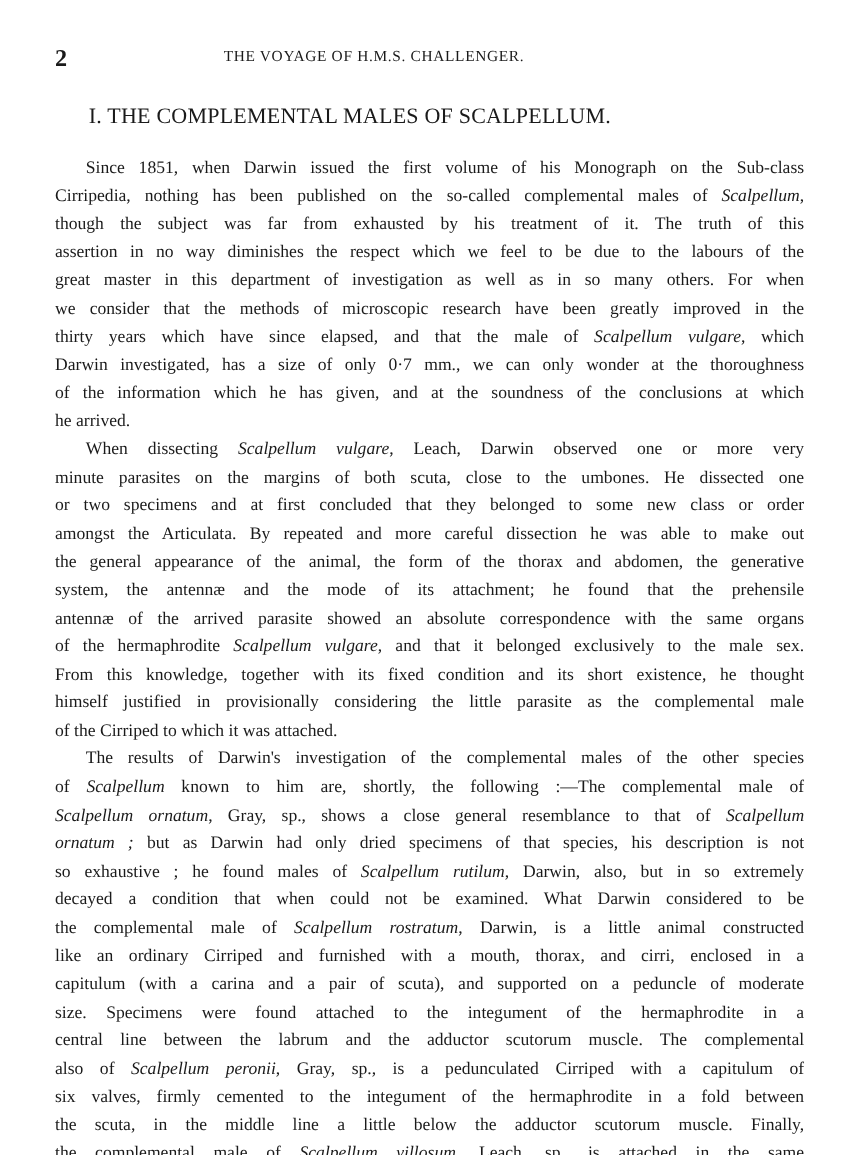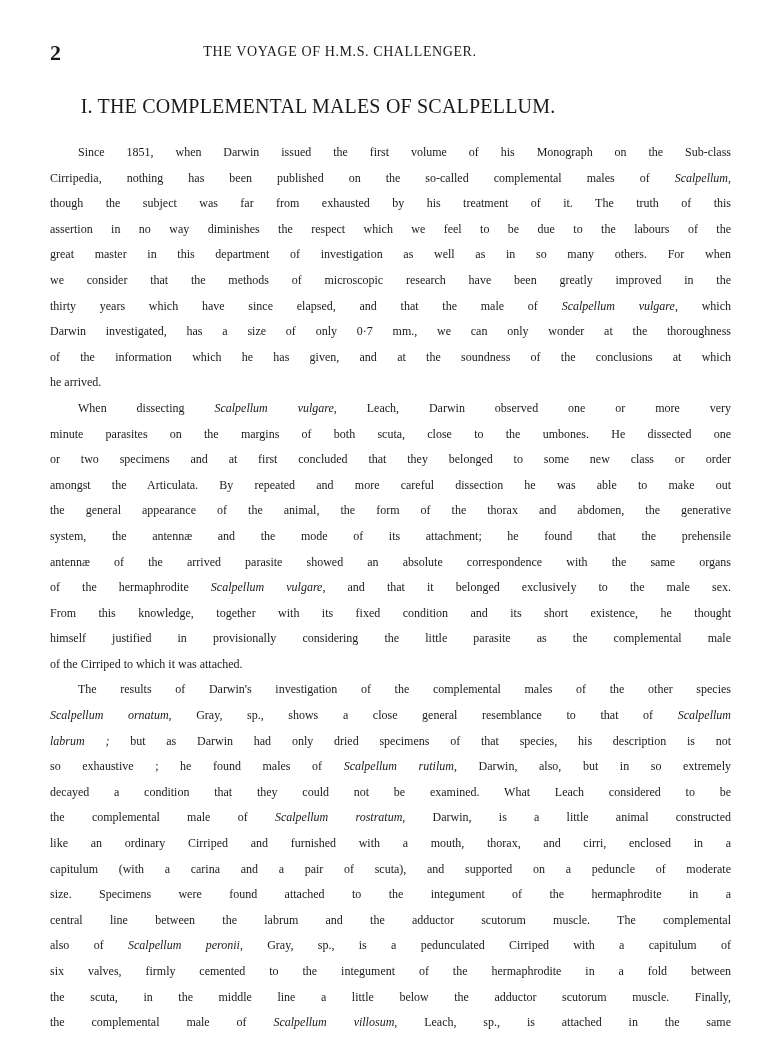--- a/index.html
+++ b/index.html
@@ -4,21 +4,21 @@
 <style>
   html, body { margin: 0; padding: 0; background: #ffffff; }
   body { width: 776px; height: 1050px; position: relative; overflow: hidden;
          font-family: "Liberation Serif", "DejaVu Serif", serif; color: #1a1a1a; }
   .page-number { position: absolute; left: 50px; top: 40px; font-size: 22px; font-weight: bold; }
   .running-head { position: absolute; left: 0; width: 680px; top: 44px; text-align: center;
                   font-size: 14px; letter-spacing: 0.6px; }
   .section-title { position: absolute; left: 0; width: 636px; top: 95px; text-align: center;
                    font-size: 20px; letter-spacing: 0.2px; }
   .body { position: absolute; left: 50px; top: 140px; width: 681px; }
-  .line { height: 25.6px; line-height: 25.6px; font-size: 12px; white-space: nowrap;
+  .line { height: 25.6px; line-height: 25.6px; font-size: 16px; white-space: nowrap;
           text-align: justify; text-align-last: justify; overflow: hidden; }
   .line.indent { padding-left: 28px; }
   .line.last { text-align-last: left; }
   .it { font-style: italic; }
   .stray-mark { position: absolute; left: 728px; top: 352px; font-size: 10px; }
 </style>
 </head>
 <body>
 
 <div>
@@ -47,24 +47,25 @@
         <div class="line"><span>the general appearance of the animal, the form of the thorax and abdomen, the generative</span></div>
         <div class="line"><span>system, the antennæ and the mode of its attachment; he found that the prehensile</span></div>
         <div class="line"><span>antennæ of the arrived parasite showed an absolute correspondence with the same organs</span></div>
         <div class="line"><span>of the hermaphrodite </span><span class="it">Scalpellum vulgare</span><span>, and that it belonged exclusively to the male sex.</span></div>
         <div class="line"><span>From this knowledge, together with its fixed condition and its short existence, he thought</span></div>
         <div class="line"><span>himself justified in provisionally considering the little parasite as the complemental male</span></div>
         <div class="line last"><span>of the Cirriped to which it was attached.</span></div>
       </div>
       <div>
         <div class="line indent"><span>The results of Darwin's investigation of the complemental males of the other species</span></div>
+        <div class="line"><span>of </span><span class="it">Scalpellum</span><span> known to him are, shortly, the following :—The complemental male of</span></div>
         <div class="line"><span class="it">Scalpellum ornatum</span><span>, Gray, sp., shows a close general resemblance to that of </span><span class="it">Scalpellum</span></div>
-        <div class="line"><span class="it">labrum ;</span><span> but as Darwin had only dried specimens of that species, his description is not</span></div>
+        <div class="line"><span class="it">ornatum ;</span><span> but as Darwin had only dried specimens of that species, his description is not</span></div>
         <div class="line"><span>so exhaustive ; he found males of </span><span class="it">Scalpellum rutilum</span><span>, Darwin, also, but in so extremely</span></div>
-        <div class="line"><span>decayed a condition that they could not be examined.  What Leach considered to be</span></div>
+        <div class="line"><span>decayed a condition that when could not be examined.  What Darwin considered to be</span></div>
         <div class="line"><span>the complemental male of </span><span class="it">Scalpellum rostratum</span><span>, Darwin, is a little animal constructed</span></div>
         <div class="line"><span>like an ordinary Cirriped and furnished with a mouth, thorax, and cirri, enclosed in a</span></div>
         <div class="line"><span>capitulum (with a carina and a pair of scuta), and supported on a peduncle of moderate</span></div>
         <div class="line"><span>size.  Specimens were found attached to the integument of the hermaphrodite in a</span></div>
         <div class="line"><span>central line between the labrum and the adductor scutorum muscle.  The complemental</span></div>
         <div class="line"><span>also of </span><span class="it">Scalpellum peronii</span><span>, Gray, sp., is a pedunculated Cirriped with a capitulum of</span></div>
         <div class="line"><span>six valves, firmly cemented to the integument of the hermaphrodite in a fold between</span></div>
         <div class="line"><span>the scuta, in the middle line a little below the adductor scutorum muscle.  Finally,</span></div>
         <div class="line"><span>the complemental male of </span><span class="it">Scalpellum villosum</span><span>, Leach, sp., is attached in the same</span></div>
       </div>

